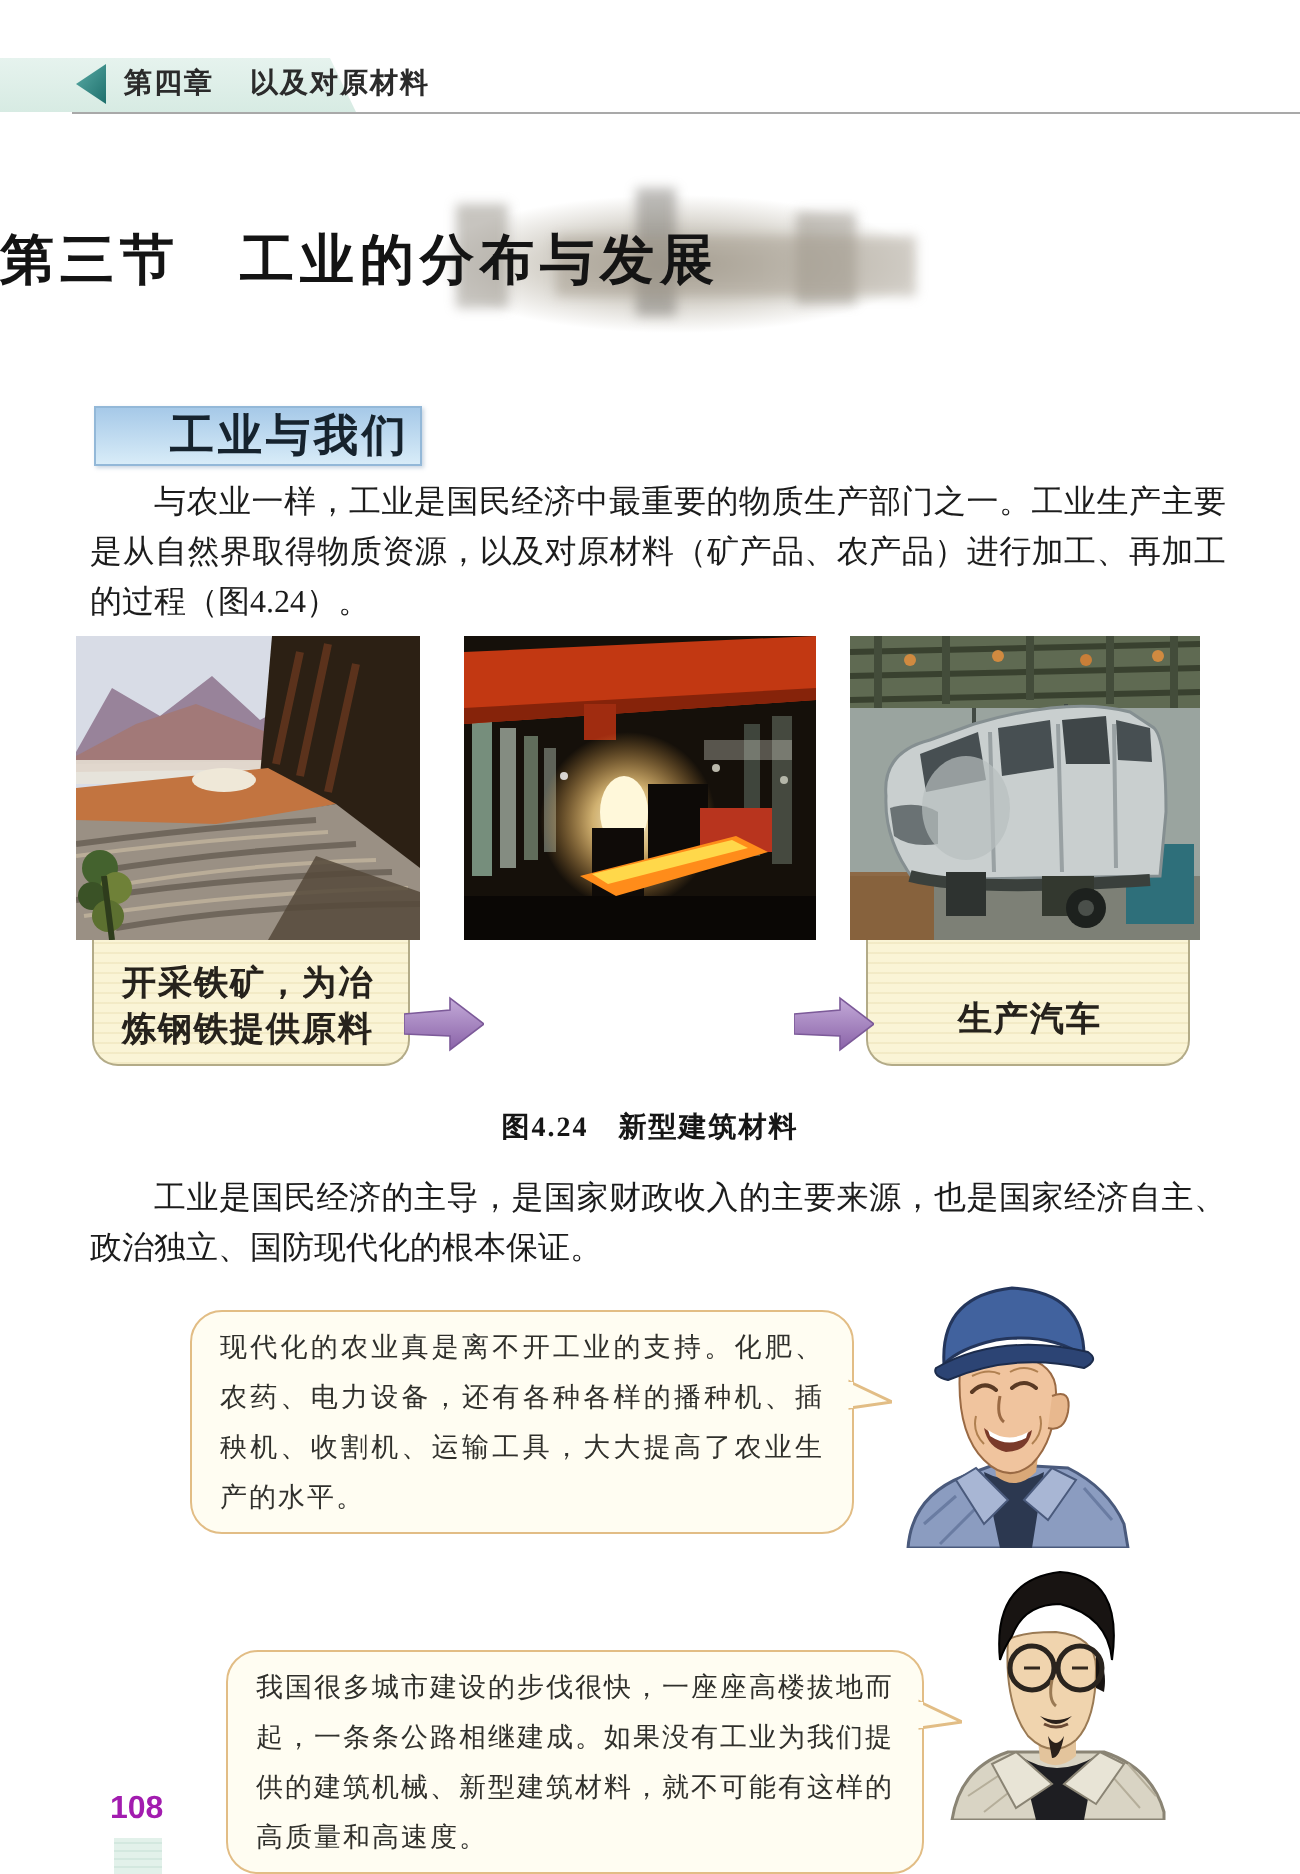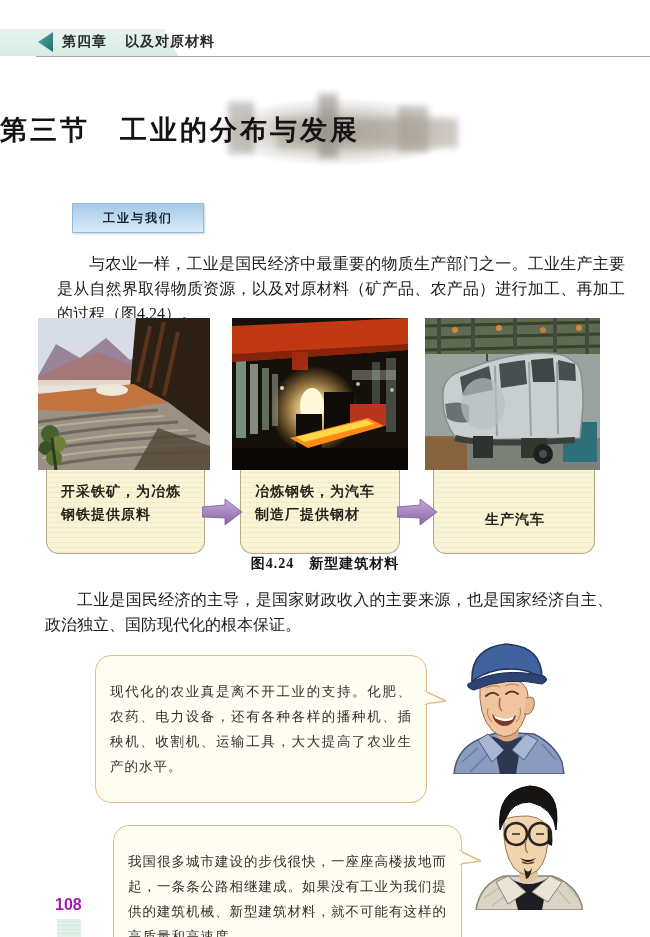--- a/index.html
+++ b/index.html
@@ -30,57 +30,57 @@
   .b1{left:60px;top:18px;width:26px;height:52px;background:#8f8a80;}
   .b2{left:150px;top:10px;width:20px;height:64px;background:#7d7a74;}
   .b3{left:230px;top:22px;width:30px;height:46px;background:#969086;}
   .b4{left:110px;top:34px;width:180px;height:30px;background:#a49c8e;}
   .page-title{
     position:absolute;left:0;top:112px;width:650px;text-align:left;
     font-size:27px;font-weight:bold;color:#141414;letter-spacing:3px;
   }
   
   .section-box{
-    position:absolute;left:72px;top:203px;width:130px;height:28px;
+    position:absolute;left:47px;top:203px;width:130px;height:28px;
     background:linear-gradient(180deg,#a6c9e8,#d8ecf8);
     border:1px solid #93b8d8;box-shadow:1px 1px 2px rgba(120,150,180,.4);
     display:flex;align-items:center;justify-content:center;
     font-family:"Liberation Sans","DejaVu Sans",sans-serif;
-    font-size:12px;font-weight:bold;color:#16232e;letter-spacing:2px;
+    font-size:22px;font-weight:bold;color:#16232e;letter-spacing:2px;padding-left:32px;
   }
   
   .para{
     position:absolute;left:45px;width:568px;font-size:16px;line-height:25px;
     text-align:justify;text-indent:2em;color:#1c1c1c;
   }
-  .para1{top:251px;margin-left:12px;}
+  .para1{top:239px;}
   .para2{top:587px;}
   
   .photo{position:absolute;top:318px;height:152px;}
   .photo svg{display:block;}
   .cap-box{
-    position:absolute;top:470px;height:84px;box-sizing:border-box;
+    position:absolute;top:470px;height:63px;box-sizing:border-box;
     background:
       repeating-linear-gradient(0deg,rgba(220,205,150,.25) 0 1px,rgba(0,0,0,0) 1px 5px),
       #faf4d6;
     border:1px solid #b3ab88;border-top:none;border-radius:0 0 13px 13px;
     padding:10px 12px 6px 14px;
-    font-size:14px;font-weight:600;line-height:23px;color:#26221c;letter-spacing:1px;
+    font-size:17px;font-weight:600;line-height:23px;color:#26221c;letter-spacing:1px;
   }
   .cap-box.center{display:flex;align-items:center;justify-content:center;padding-top:16px;padding-bottom:0;}
   .flow-arrow{position:absolute;top:498px;}
   .fig-caption{
     position:absolute;left:0;top:555px;width:650px;text-align:center;
     font-size:14px;font-weight:bold;color:#161616;letter-spacing:1px;
   }
   
   .bubble{
     position:absolute;box-sizing:border-box;background:#fffdf2;
     border:1.5px solid #e2bd85;border-radius:16px;
-    padding:23px 14px;font-size:13.5px;line-height:25px;letter-spacing:1px;color:#30302c;
+    padding:5px 14px;font-size:13.5px;line-height:25px;letter-spacing:1px;color:#30302c;
     text-align:justify;
   }
   .bubble1{left:95px;top:655px;width:332px;min-height:92px;}
   .bubble2{left:113px;top:782px;width:349px;min-height:101px;margin-top:43px;}
   .tail{position:absolute;}
   .portrait{position:absolute;}
   
   .page-number{
     position:absolute;left:55px;top:896px;
     font-family:"Liberation Sans","DejaVu Sans",sans-serif;
@@ -199,21 +199,20 @@
       <ellipse cx="58" cy="86" rx="22" ry="26" fill="#b8bfbf" opacity="0.7"></ellipse>
       <path d="M30,120 Q60,128 150,122" stroke="#3a403c" stroke-width="6" fill="none"></path>
       <rect x="48" y="118" width="20" height="22" fill="#2e3330"></rect>
       <rect x="96" y="120" width="26" height="20" fill="#33382f"></rect>
       <circle cx="118" cy="136" r="10" fill="#1d211e"></circle>
       <circle cx="118" cy="136" r="4" fill="#4a4f4a"></circle>
     </svg>
   </div>
 
   <div class="cap-box" style="left:46px;width:159px;">开采铁矿，为冶炼钢铁提供原料</div>
-  <div class="cap-box" style="left:240px;width:160px;">冶炼钢铁，为汽车制造厂提供钢材</div>
   <div class="cap-box center" style="left:433px;width:162px;">生产汽车</div>
 
   <svg class="flow-arrow" style="left:202px;" width="40" height="28" viewBox="0 0 40 28">
     <defs>
         <linearGradient id="purp" x1="0" y1="0" x2="0" y2="1">
       <stop offset="0" stop-color="#c4abd9"></stop>
           <stop offset="1" stop-color="#8a63a8"></stop>
     </linearGradient>
       </defs>
     <polygon points="0,9 23,7 23,1 40,14 23,27 23,20 0,19" fill="url(#purp)" stroke="#7c5a99" stroke-width="0.8"></polygon>

